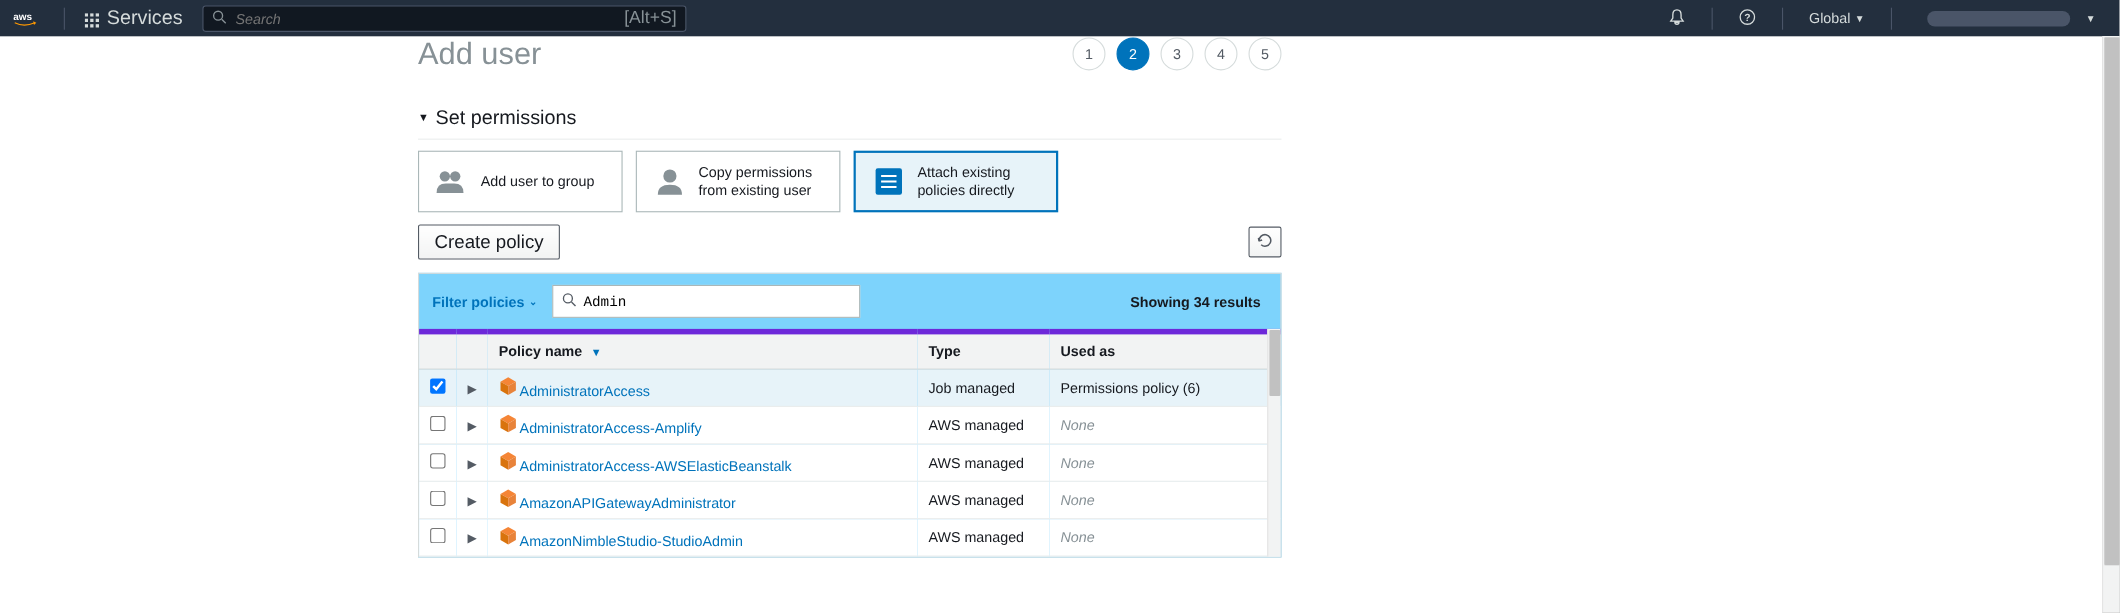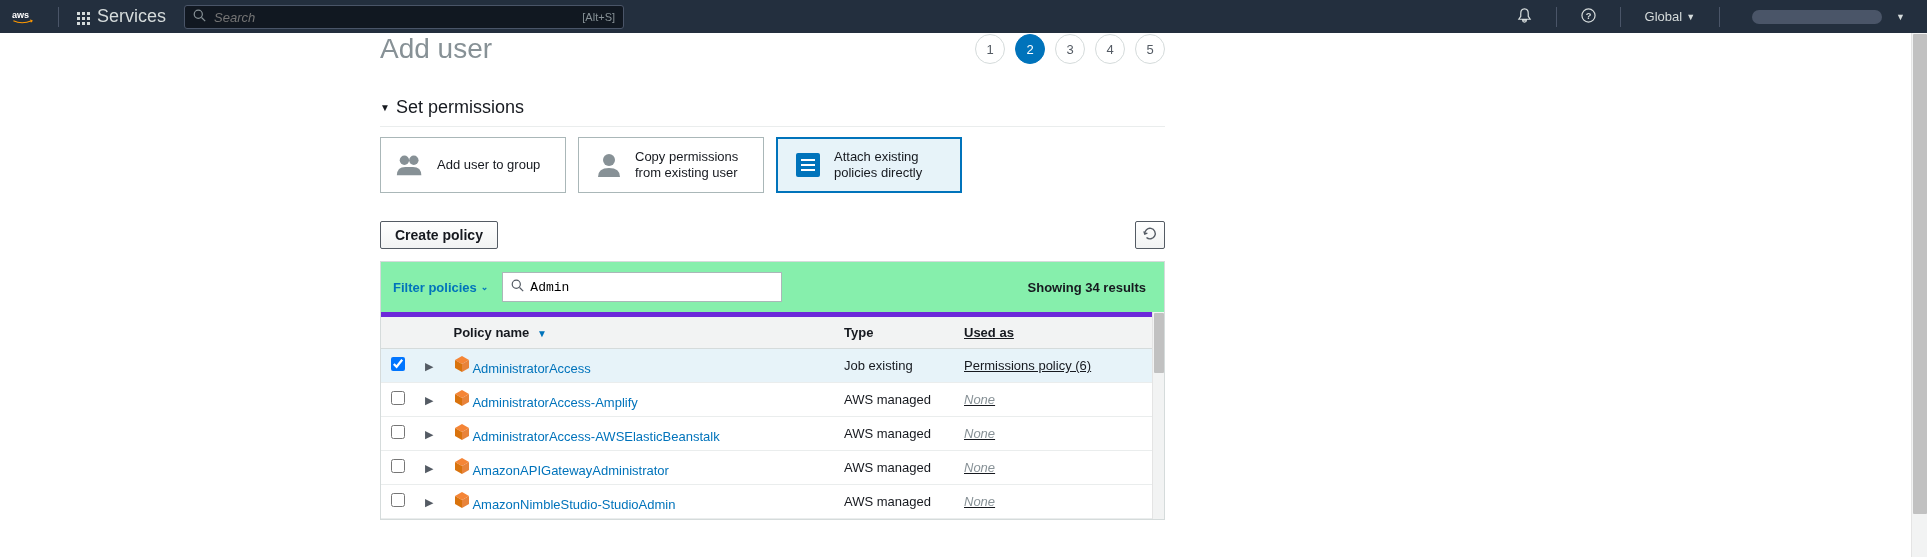--- a/index.html
+++ b/index.html
@@ -8,61 +8,61 @@
 
 .top-nav { background: #232f3e; height: 33px; display: flex; align-items: center; padding: 0 12px; color: #d5dbdb; }
 .aws-logo { color: #ff9900; font-weight: bold; font-size: 15px; margin-right: 8px; display:flex; align-items:center;justify-content:center; }
 .aws-logo svg { width:28px; height:17px; }
 .divider-v { width:1px; height:20px; background:#4a5568; margin:0 10px; }
 .services-btn { display:flex; align-items:center; gap:6px; font-size:18px; cursor:pointer; padding:4px 8px; }
 .grid-icon { display:inline-block; width:14px; height:14px; }
 .search-wrap { margin-left:10px; background:#111821; border:1px solid #4a5568; border-radius:3px; width:440px; height:24px; display:flex; align-items:center; padding:0 8px; color:#879196; font-size:13px; justify-content: space-between; }
 .search-wrap .left { display:flex; align-items:flex-end; gap:8px; }
 .search-wrap input { background:transparent; border:none; outline:none; color:#d5dbdb; font-style:italic; font-size:13px; width:300px; }
-.kbd { font-size:11px; color:#879196; }
+.kbd { font-size:16px; color:#879196; }
 .nav-right { margin-left:auto; display:flex; align-items:center; gap:4px; }
 .nav-icon-btn { padding:6px 10px; cursor:pointer; display:flex; align-items:center; }
 .region-btn { display:flex; align-items:center; gap:4px; font-size:13px; padding:4px 10px; cursor:pointer; }
 .account-pill { background:#4a5568; height:14px; width:130px; border-radius:7px; margin:0 8px; }
 .content { flex:1; padding: 0 0 0 0; margin-left:380px; width:785px; }
 .header-row { display:flex; align-items:center; justify-content:space-between; margin-bottom:24px; }
 h1.page-title { font-size:28px; font-weight:400; color:#879196; }
 .steps { display:flex; gap:10px; }
 .step { width:30px; height:30px; border-radius:50%; border:1px solid #d5dbdb; display:flex; align-items:center; justify-content:center; font-size:13px; color:#545b64; cursor:pointer; background:#fff; }
 .step.active { background:#0073bb; border-color:#0073bb; color:#fff; }
 
 .section-header { display:flex; align-items:center; gap:6px; font-size:18px; color:#16191f; padding:8px 0; border-bottom:1px solid #eaeded; margin-bottom:10px; }
 .section-header .caret { font-size:10px; }
 
-.perm-options { display:flex; gap:12px; margin-bottom:28px; }
+.perm-options { display:flex; gap:12px; margin-bottom:11px; }
 .perm-card { border:1px solid #aab7b8; padding:10px 14px; width:186px; height:56px; display:flex; align-items:center; gap:10px; cursor:pointer; background:#fff; font-size:13px; color:#16191f; }
 .perm-card.selected { border:2px solid #0073bb; background:#e7f3f9; }
 .perm-card .card-icon { width:32px; height:32px; display:flex; align-items:center; justify-content:center; flex-shrink:0; }
 .perm-card .card-label { line-height:1.2; }
 
 .action-row { display:flex; align-items:center; margin-bottom:12px; }
-.btn { border:1px solid #545b64; background:linear-gradient(#fff,#f2f3f3); padding:5px 14px; border-radius:2px; font-size:14px; font-weight:bold; color:#16191f; cursor:pointer; }
+.btn { border:1px solid #545b64; background:linear-gradient(#fff,#f2f3f3); padding:5px 14px; border-radius:2px; font-size:17px; font-weight:normal; color:#16191f; cursor:pointer; }
 .refresh-btn { margin-left:auto; border:1px solid #545b64; background:linear-gradient(#fff,#f2f3f3); width:30px; height:28px; border-radius:2px; display:flex; align-items:center; justify-content:center; cursor:pointer; }
 
-.filter-panel { border:1px solid #d5dbdb; background:#86efac; }
+.filter-panel { border:1px solid #d5dbdb; background:#7dd3fc; }
 .filter-bar { display:flex; align-items:center; padding:10px 12px; gap:14px; }
 .filter-link { color:#0073bb; font-weight:bold; font-size:13px; display:flex; align-items:center; gap:4px; cursor:pointer; }
 .policy-search { background:#fff; border:1px solid #aab7b8; height:30px; width:280px; display:flex; align-items:center; padding:0 8px; gap:6px; }
 .policy-search input { border:none; outline:none; font-size:13px; width:100%;font-family:Liberation Mono, monospace; }
 .results-text { margin-left:auto; font-size:13px; font-weight:bold; color:#16191f; padding-right:6px; }
 
 .policy-table { width:100%; border-collapse:collapse; position:relative; }
 .policy-table th { background:#f2f3f3; text-align:left; font-size:13px; font-weight:bold; padding:8px 10px; border-top:5px solid #6d28d9; border-bottom:1px solid #d5dbdb; color:#16191f; }
 .policy-table td { padding:6px 10px; font-size:13px; border-bottom:1px solid #eaeded; vertical-align:middle; }
 .policy-table tbody tr.selected-row { background:#e7f3f9; }
 .policy-table tbody tr:not(.selected-row) { background:#fff; }
 .col-check { width:30px; text-align:center; }
 .col-expand { width:28px; text-align:center; }
 .col-type { width:120px; }
-.col-used { width:210px;text-decoration:underline; }
+.col-used { width:210px; }
 .expand-caret { cursor:pointer; color:#545b64; font-size:11px; }
 .policy-icon { width:16px; height:16px; display:inline-block; }
 .policy-link { color:#0073bb; cursor:pointer; }
 .none-text { color:#879196; font-style:italic; }
 .sort-caret { color:#0073bb; font-size:10px; margin-left:4px; }
 input[type=checkbox] { width:14px; height:14px; cursor:pointer; }
 
 .table-scroll-wrap { position:relative; }
 .fake-scrollbar { position:absolute; right:0; top:0; bottom:0; width:12px; background:#f2f3f3; border-left:1px solid #e4e4e4; }
 .fake-thumb { background:#c1c1c1; width:10px; margin:1px; height:60px; border-radius:1px; }
@@ -252,21 +252,21 @@
             <tr class="selected-row">
               <td class="col-check"><input type="checkbox" checked="" style=""></td>
               <td class="col-expand"><span class="expand-caret">▶</span></td>
               <td><span class="policy-icon"><svg width="18" height="18" viewBox="0 0 18 18">
                     <g>
                       <path d="M9 1 L16 5 L9 9 L2 5 Z" fill="#f58536"></path>
                       <path d="M2 5 L9 9 L9 17 L2 13 Z" fill="#d9730d"></path>
                       <path d="M16 5 L9 9 L9 17 L16 13 Z" fill="#e8833a"></path>
                     </g>
                   </svg></span> <span class="policy-link">AdministratorAccess</span></td>
-              <td class="col-type">Job existing</td>
+              <td class="col-type">Job managed</td>
               <td class="col-used">Permissions policy (6)</td>
             </tr>
             <tr>
               <td class="col-check"><input type="checkbox" style=""></td>
               <td class="col-expand"><span class="expand-caret">▶</span></td>
               <td><span class="policy-icon"><svg width="18" height="18" viewBox="0 0 18 18">
                     <g>
                       <path d="M9 1 L16 5 L9 9 L2 5 Z" fill="#f58536"></path>
                       <path d="M2 5 L9 9 L9 17 L2 13 Z" fill="#d9730d"></path>
                       <path d="M16 5 L9 9 L9 17 L16 13 Z" fill="#e8833a"></path>

